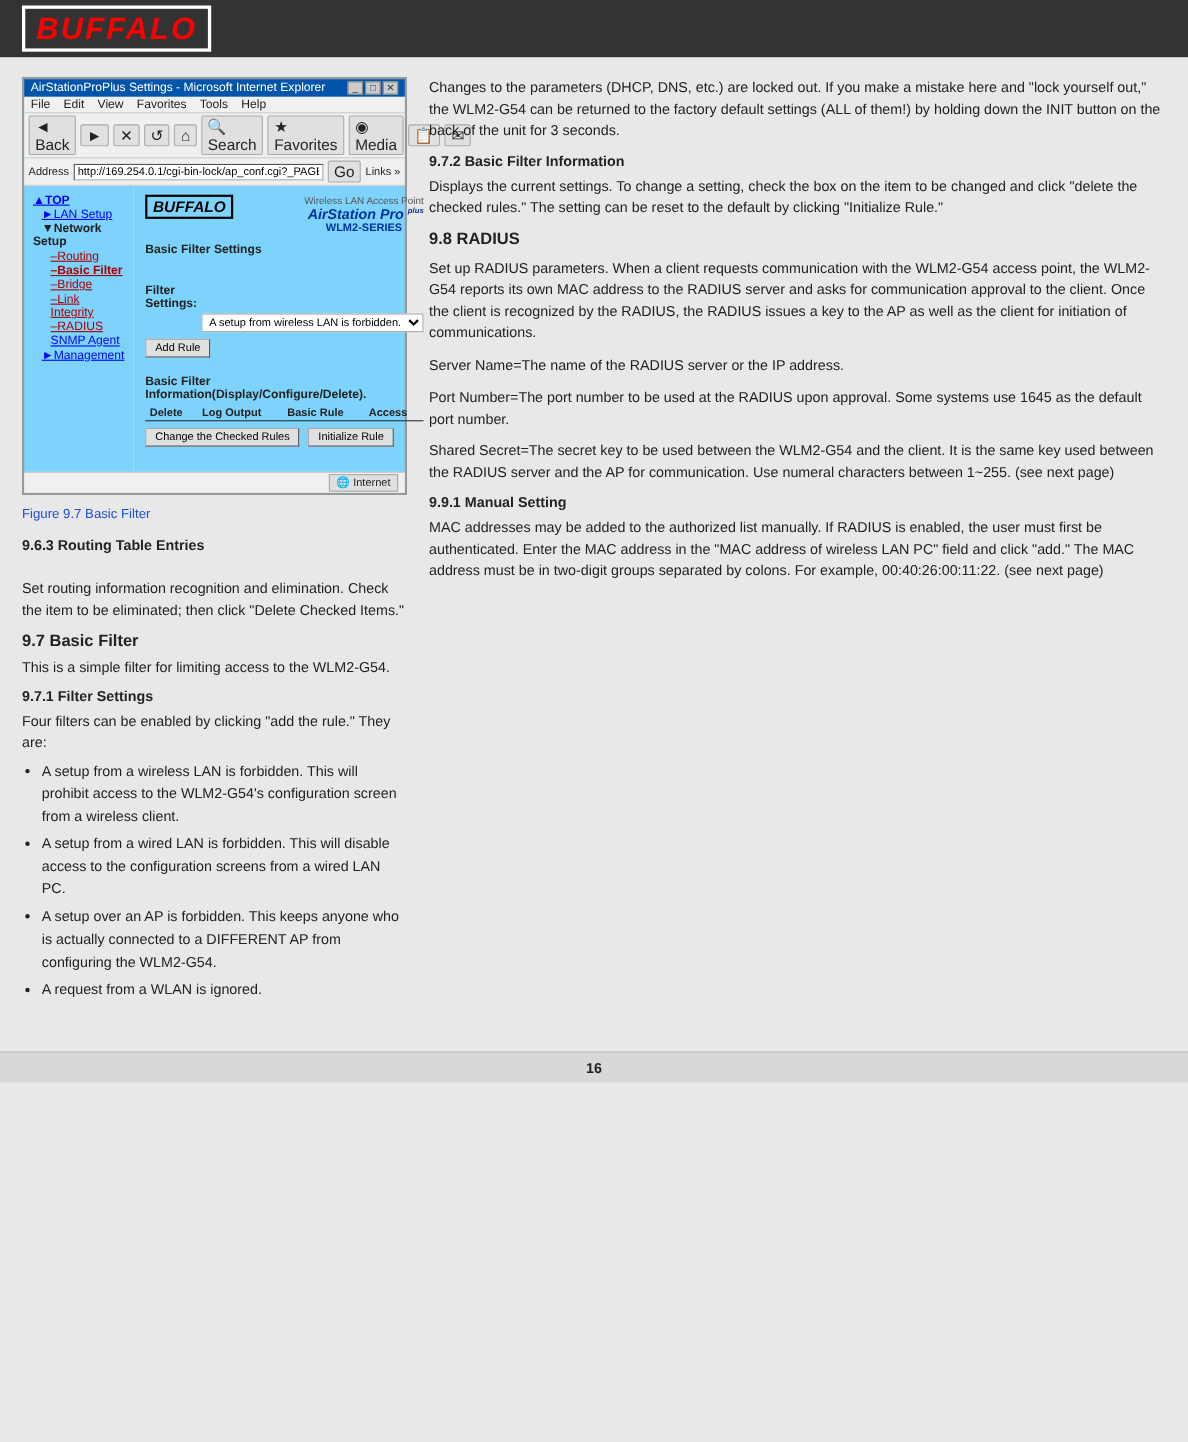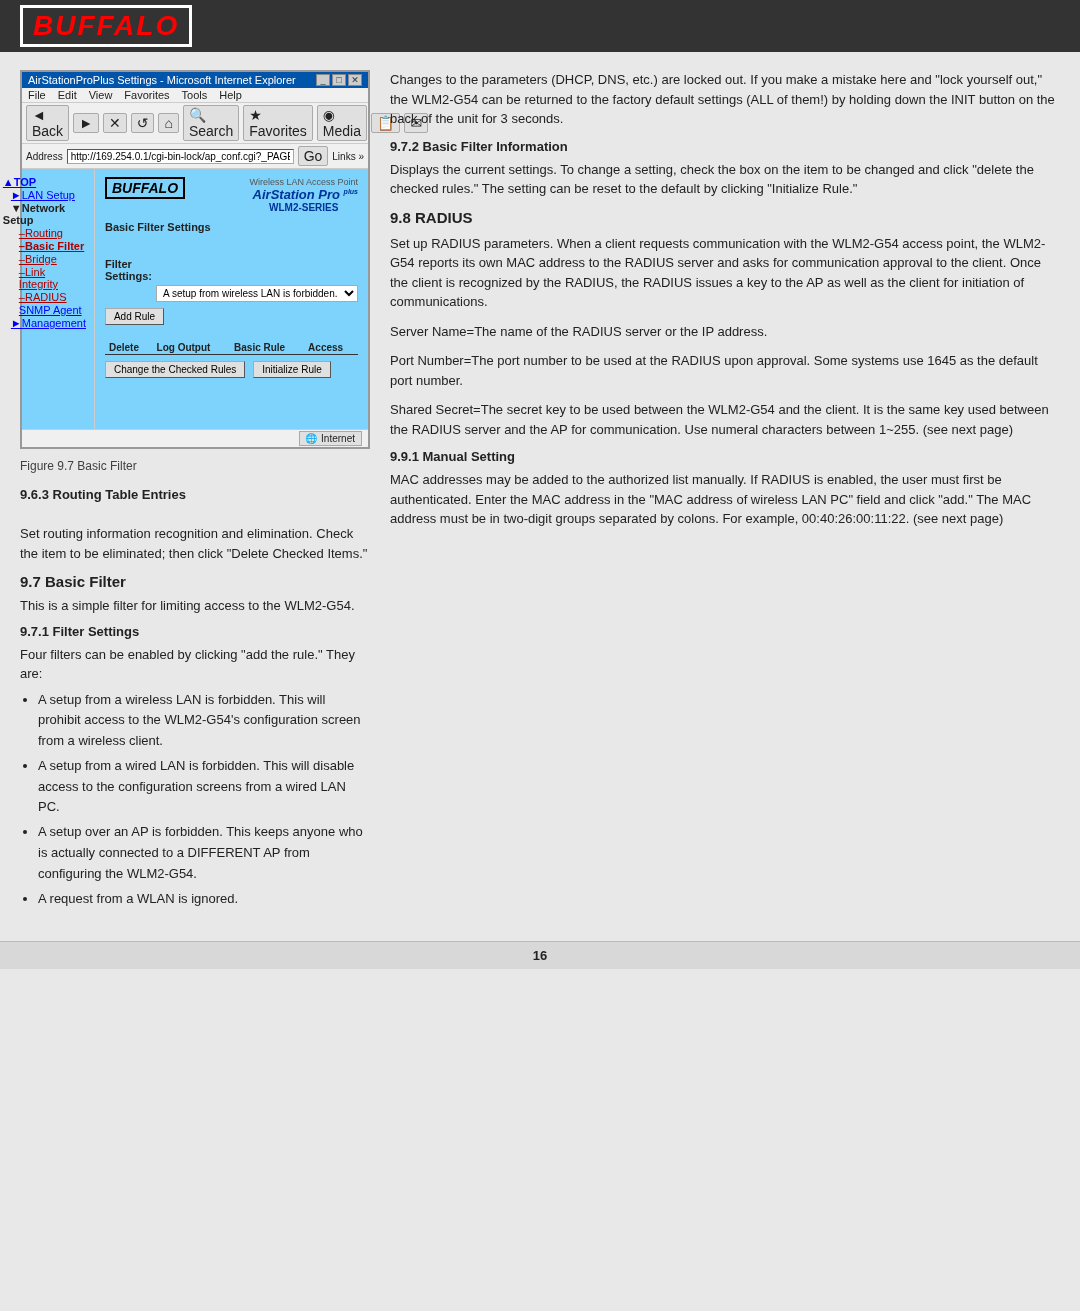--- a/index.html
+++ b/index.html
@@ -115,21 +115,20 @@
       flex: 1;
       font-size: 10px;
       border: 1px inset #aaa;
       padding: 1px 3px;
     }
 
     
     .browser-content {
       display: flex;
       min-height: 260px;
-      justify-content: flex-end;
     }
     .browser-sidebar {
       width: 110px;
       padding: 6px 8px;
       font-size: 11px;
       border-right: 1px solid #ccc;
     }
     .browser-sidebar a {
       color: #00f;
       text-decoration: underline;
@@ -239,21 +238,21 @@
       padding: 1px 6px;
       font-size: 10px;
       display: flex;
       align-items: center;
       gap: 3px;
     }
 
     .figure-caption {
       font-size: 12px;
       margin-top: 6px;
-      color: #404040;
+      color: #1d4ed8;
     }
 
     
     .right-col {
       flex: 1;
     }
     .sub-section-heading {
       font-size: 13px;
       font-weight: bold;
       margin-bottom: 6px;
@@ -282,21 +281,21 @@
     .right-section .sub-section-heading { font-size: 13px; font-weight: bold; margin-top: 10px; margin-bottom: 6px; }
 
     
     .footer {
       background: #d8d8d8;
       height: 28px;
       display: flex;
       align-items: center;
       justify-content: center;
       border-top: 1px solid #bbb;
-      margin-top: 10px;
+      margin-top: 24px;
       text-align: center;
     }
     .footer-page {
       font-size: 13px;
       font-weight: bold;
       color: #222;
     }
 
     .wireless-ap-text {
       font-size: 9px;
@@ -398,20 +397,21 @@
             <div class="filter-row">
               <label>Filter Settings:</label>
               <select class="filter-select">
                 <option>A setup from wireless LAN is forbidden.</option>
               </select>
             </div>
             <button class="add-rule-btn">Add Rule</button>
           </div>
 
           <div class="filter-info-section">
+            <h4>Basic Filter Information(Display/Configure/Delete).</h4>
             <table class="filter-table">
               <thead>
                 <tr>
                   <th>Delete</th>
                   <th>Log Output</th>
                   <th>Basic Rule</th>
                   <th>Access</th>
                 </tr>
               </thead>
               <tbody>

